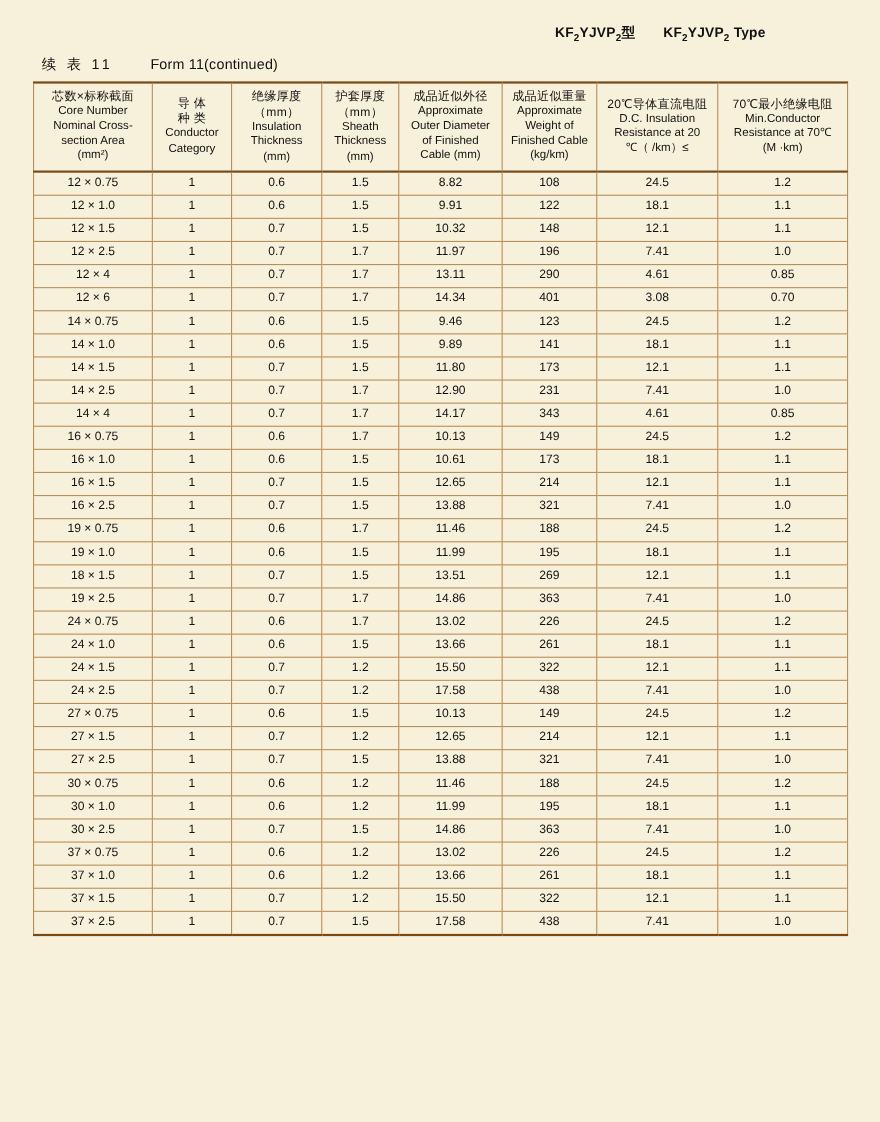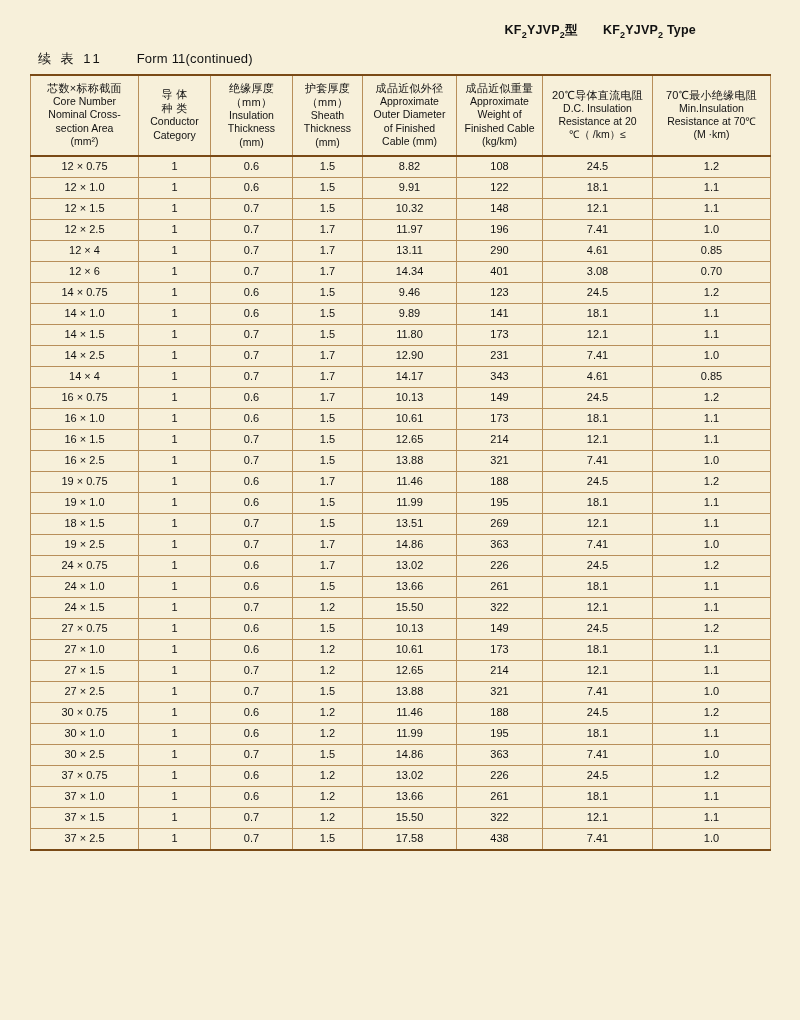--- a/index.html
+++ b/index.html
@@ -172,21 +172,21 @@
           <span class="th-unit">(kg/km)</span>
         </th>
         <th>
           <span class="th-cn">20℃导体直流电阻</span>
           <span class="th-en">D.C. Insulation</span>
           <span class="th-en">Resistance at 20</span>
           <span class="th-unit">℃（ /km）≤</span>
         </th>
         <th>
           <span class="th-cn">70℃最小绝缘电阻</span>
-          <span class="th-en">Min.Insulation</span>
+          <span class="th-en">Min.Conductor</span>
           <span class="th-en">Resistance at 70℃</span>
           <span class="th-unit">(M  ·km)</span>
         </th>
       </tr>
     </thead>
     <tbody id="table-body">
         <tr>
           <td>12 × 0.75</td>
           <td>1</td>
           <td>0.6</td>
@@ -400,38 +400,38 @@
           <td>24 × 1.5</td>
           <td>1</td>
           <td>0.7</td>
           <td>1.2</td>
           <td>15.50</td>
           <td>322</td>
           <td>12.1</td>
           <td>1.1</td>
         </tr>
         <tr>
+          <td>24 × 2.5</td>
+          <td>1</td>
+          <td>0.7</td>
+          <td>1.2</td>
+          <td>17.58</td>
+          <td>438</td>
+          <td>7.41</td>
+          <td>1.0</td>
+        </tr>
+        <tr>
           <td>27 × 0.75</td>
           <td>1</td>
           <td>0.6</td>
           <td>1.5</td>
           <td>10.13</td>
           <td>149</td>
           <td>24.5</td>
           <td>1.2</td>
-        </tr>
-        <tr>
-          <td>27 × 1.0</td>
-          <td>1</td>
-          <td>0.6</td>
-          <td>1.2</td>
-          <td>10.61</td>
-          <td>173</td>
-          <td>18.1</td>
-          <td>1.1</td>
         </tr>
         <tr>
           <td>27 × 1.5</td>
           <td>1</td>
           <td>0.7</td>
           <td>1.2</td>
           <td>12.65</td>
           <td>214</td>
           <td>12.1</td>
           <td>1.1</td>

